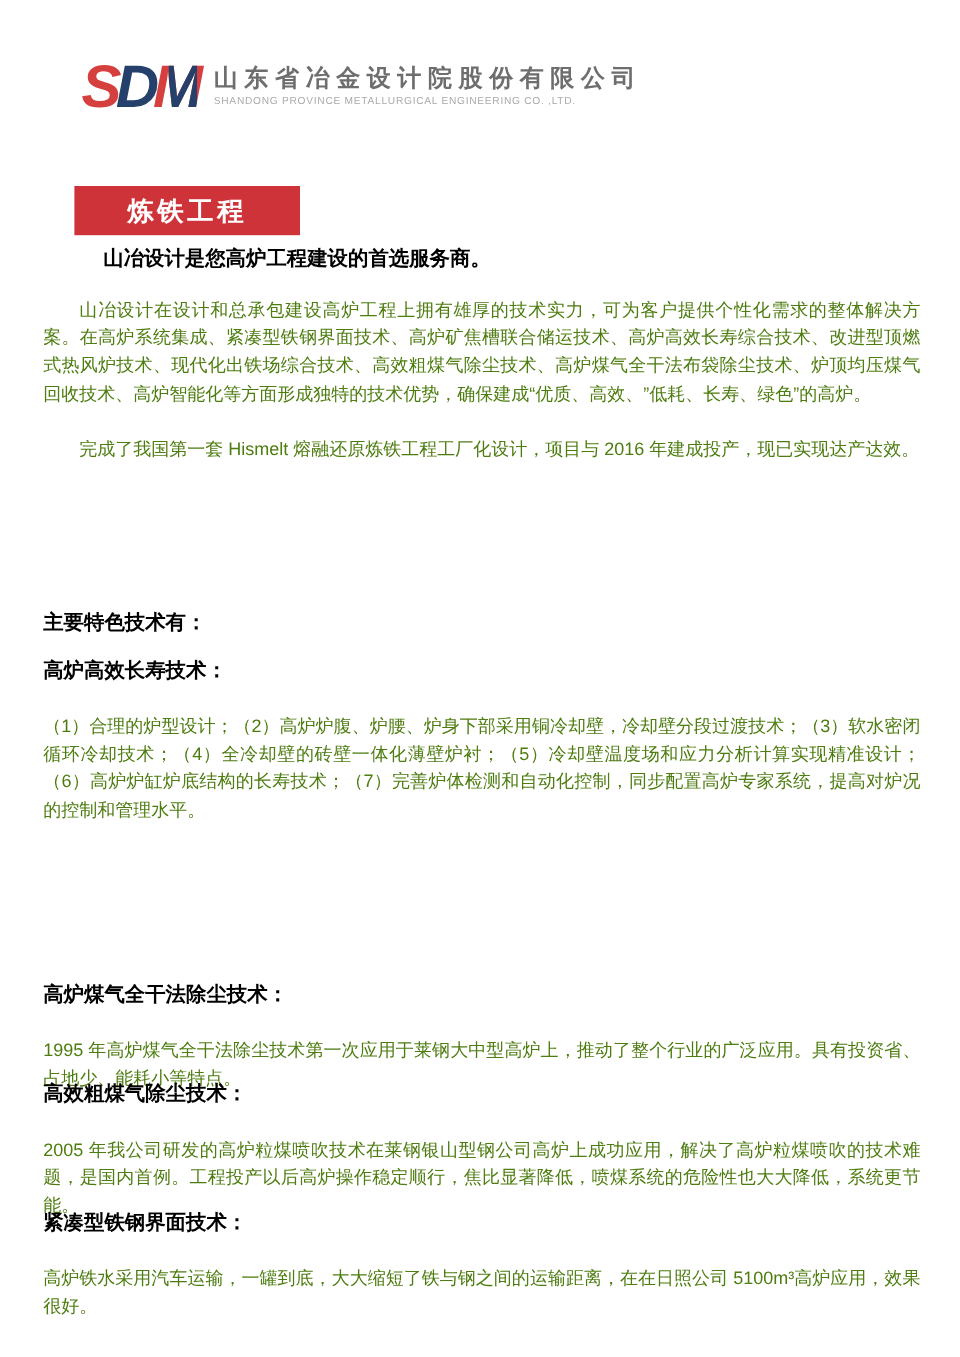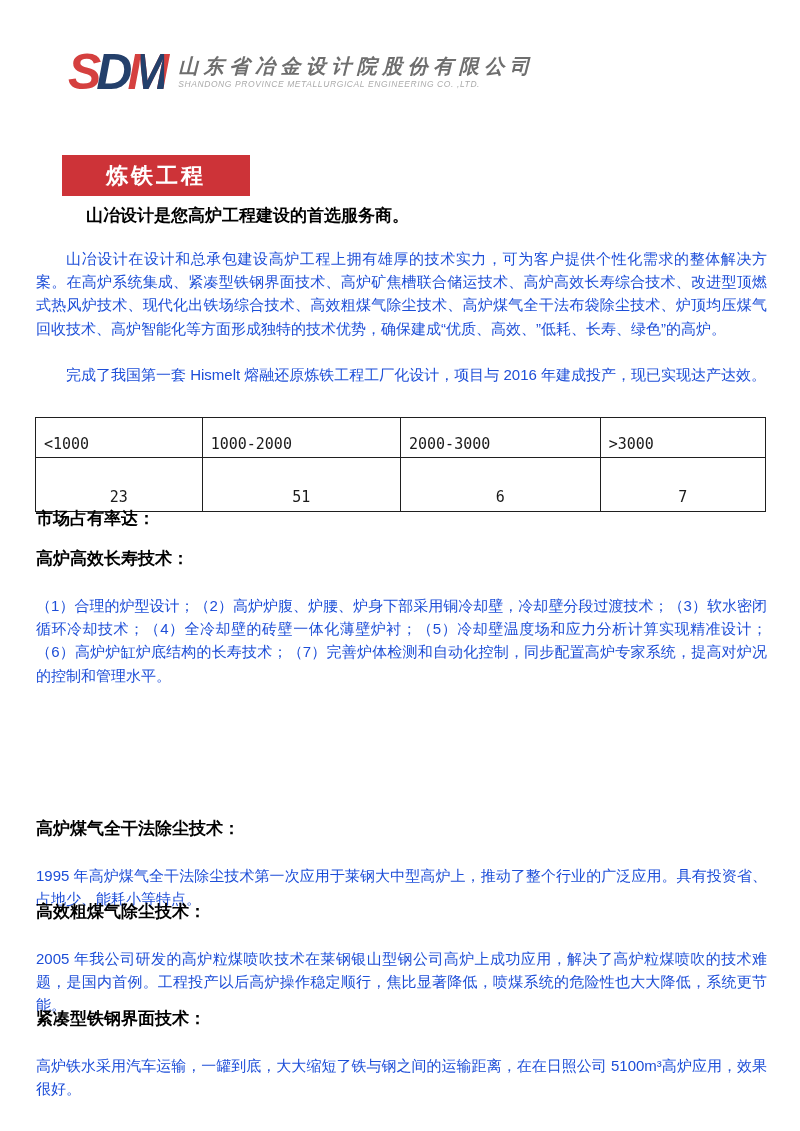--- a/index.html
+++ b/index.html
@@ -14,21 +14,21 @@
   .logo-row{position:absolute;top:44px;left:68px;display:flex;align-items:flex-start;}
   .logo-letters{
     font-family:"Liberation Sans",sans-serif;
     font-style:italic;font-weight:900;font-size:50px;line-height:56px;
     letter-spacing:-5px;white-space:nowrap;
   }
   .lt-red{color:#d5403f;}
   .lt-navy{color:#24406b;}
   .m-wrap{position:relative;display:inline-block;}
   .m-top{position:absolute;left:0;top:0;clip-path:inset(0 0 0 36%);}
-  .logo-names{margin-left:14px;margin-top:10px;font-style:italic;}
+  .logo-names{margin-left:14px;margin-top:10px;}
   .company-cn{
     font-size:20px;font-weight:bold;color:#6e6e6e;letter-spacing:5.5px;line-height:24px;
     white-space:nowrap;
   }
   .company-en{
     font-size:8.5px;color:#ababab;letter-spacing:0.6px;line-height:12px;white-space:nowrap;
   }
 
   
   .banner{
@@ -38,21 +38,21 @@
     font-size:22px;font-weight:bold;letter-spacing:3px;text-align:center;
   }
 
   
   .headline{
     position:absolute;top:204px;left:36px;width:730px;
     font-size:17px;font-weight:bold;color:#000;
     padding-left:50px;box-sizing:border-box;
   }
   .para{
-    font-size:15px;line-height:23.2px;text-align:justify;color:#1d4ed8;
+    font-size:15px;line-height:23.2px;text-align:justify;color:#4d7c0f;
   }
   .indent{text-indent:2em;}
   .p1{position:absolute;top:247px;left:36px;width:731px;}
   .p2{position:absolute;top:363px;left:36px;width:731px;}
 
   
   .cap-table{
     position:absolute;top:417px;left:35px;width:731px;
     border-collapse:collapse;table-layout:fixed;
     font-family:"DejaVu Sans Mono","Liberation Mono",monospace;
@@ -89,38 +89,22 @@
   </div>
 
   <div class="banner">
     <span>炼铁工程</span>
   </div>
 
   <div class="headline">山冶设计是您高炉工程建设的首选服务商。</div>
   <div class="para indent p1">山冶设计在设计和总承包建设高炉工程上拥有雄厚的技术实力，可为客户提供个性化需求的整体解决方案。在高炉系统集成、紧凑型铁钢界面技术、高炉矿焦槽联合储运技术、高炉高效长寿综合技术、改进型顶燃式热风炉技术、现代化出铁场综合技术、高效粗煤气除尘技术、高炉煤气全干法布袋除尘技术、炉顶均压煤气回收技术、高炉智能化等方面形成独特的技术优势，确保建成“优质、高效、”低耗、长寿、绿色”的高炉。</div>
   <div class="para indent p2">完成了我国第一套 Hismelt 熔融还原炼铁工程工厂化设计，项目与 2016 年建成投产，现已实现达产达效。</div>
 
-  <table class="cap-table">
-    <tbody>
-      <tr class="hrow">
-        <td class="c1">&lt;1000</td>
-        <td class="c2">1000-2000</td>
-        <td class="c3">2000-3000</td>
-        <td class="c4">&gt;3000</td>
-      </tr>
-      <tr class="vrow">
-        <td>23</td>
-        <td>51</td>
-        <td>6</td>
-        <td>7</td>
-      </tr>
-    </tbody>
-  </table>
 
-  <div class="features-title">市场占有率达：</div>
+  <div class="features-title">主要特色技术有：</div>
 
   <div class="section sec-1">
     <div class="sec-title">高炉高效长寿技术：</div>
     <div class="para sec-body">（1）合理的炉型设计；（2）高炉炉腹、炉腰、炉身下部采用铜冷却壁，冷却壁分段过渡技术；（3）软水密闭循环冷却技术；（4）全冷却壁的砖壁一体化薄壁炉衬；（5）冷却壁温度场和应力分析计算实现精准设计；（6）高炉炉缸炉底结构的长寿技术；（7）完善炉体检测和自动化控制，同步配置高炉专家系统，提高对炉况的控制和管理水平。</div>
   </div>
 
 
   <div class="section sec-3">
     <div class="sec-title">高炉煤气全干法除尘技术：</div>
     <div class="para sec-body">1995 年高炉煤气全干法除尘技术第一次应用于莱钢大中型高炉上，推动了整个行业的广泛应用。具有投资省、占地少、能耗小等特点。</div>

